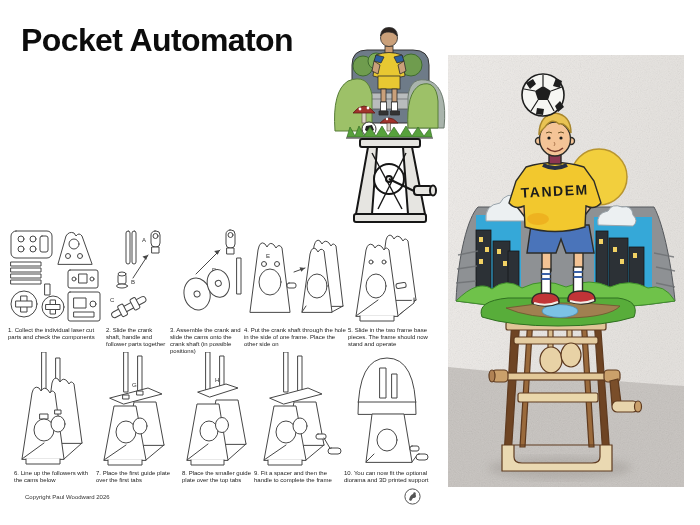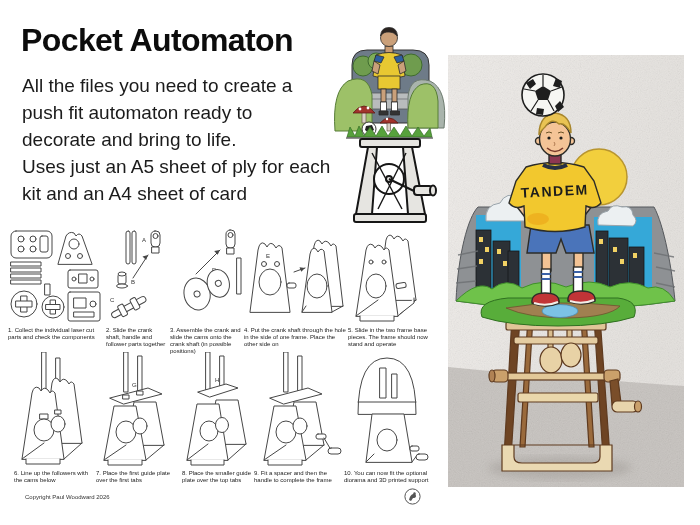--- a/index.html
+++ b/index.html
@@ -19,25 +19,20 @@
   .d line{stroke:#474747;stroke-width:1;stroke-linecap:round;}
   .d .ah{fill:#474747;stroke:none;}
   .d text{font-size:6px;fill:#333;stroke:none;font-family:"Liberation Sans",sans-serif;}
 </style>
 </head>
 <body>
 
 <div class="canvas">
 
   <div class="title">Pocket Automaton</div>
-  <div class="intro">All the files you need to create a
-push fit automaton ready to
-decorate and bring to life.
-Uses just an A5 sheet of ply for each
-kit and an A4 sheet of card</div>
 
   <svg class="illu" width="116" height="215" viewBox="0 0 116 215">
 
     <g>
       <path d="M20,110 L20,52 Q20,37 35,37 L81,37 Q97,37 97,52 L97,110 Z" fill="#6e7b88" stroke="#333" stroke-width="1"></path>
       <circle cx="31" cy="53" r="10" fill="#6f9c4e" stroke="#3f6b2e"></circle>
       <circle cx="44" cy="48" r="8" fill="#7fae58" stroke="#3f6b2e"></circle>
       <circle cx="79" cy="52" r="11" fill="#6f9c4e" stroke="#3f6b2e"></circle>
       <circle cx="64" cy="47" r="6" fill="#8cba64" stroke="#3f6b2e"></circle>
       <rect x="20" y="80" width="77" height="16" fill="#b9bcbd" stroke="#55585a" stroke-width="0.8"></rect>

